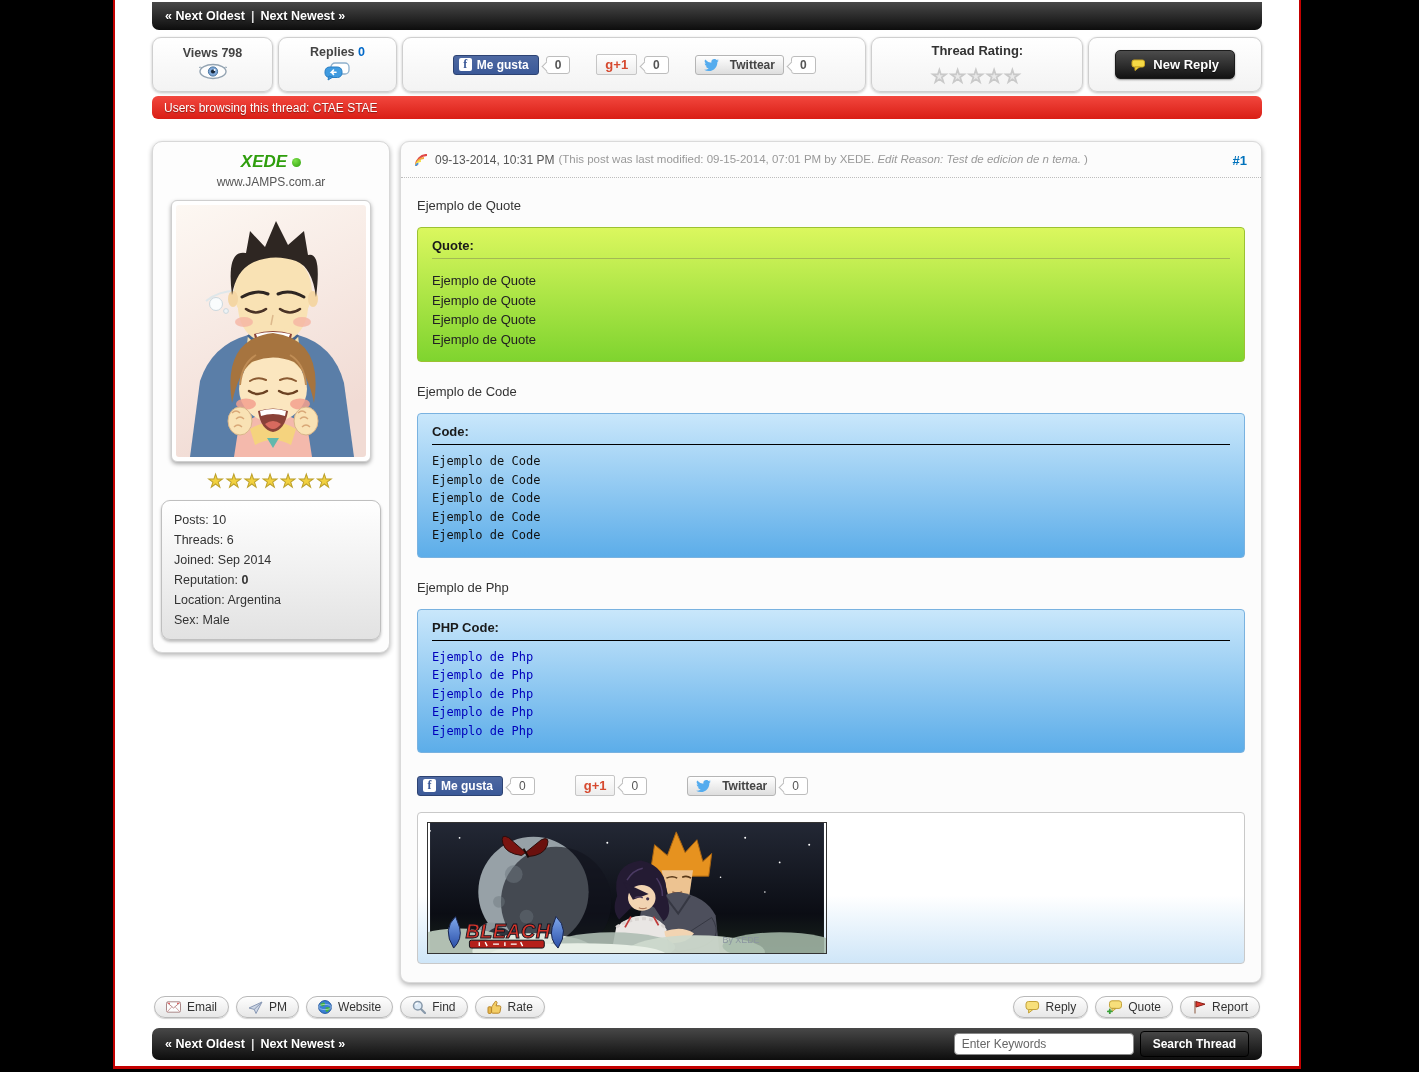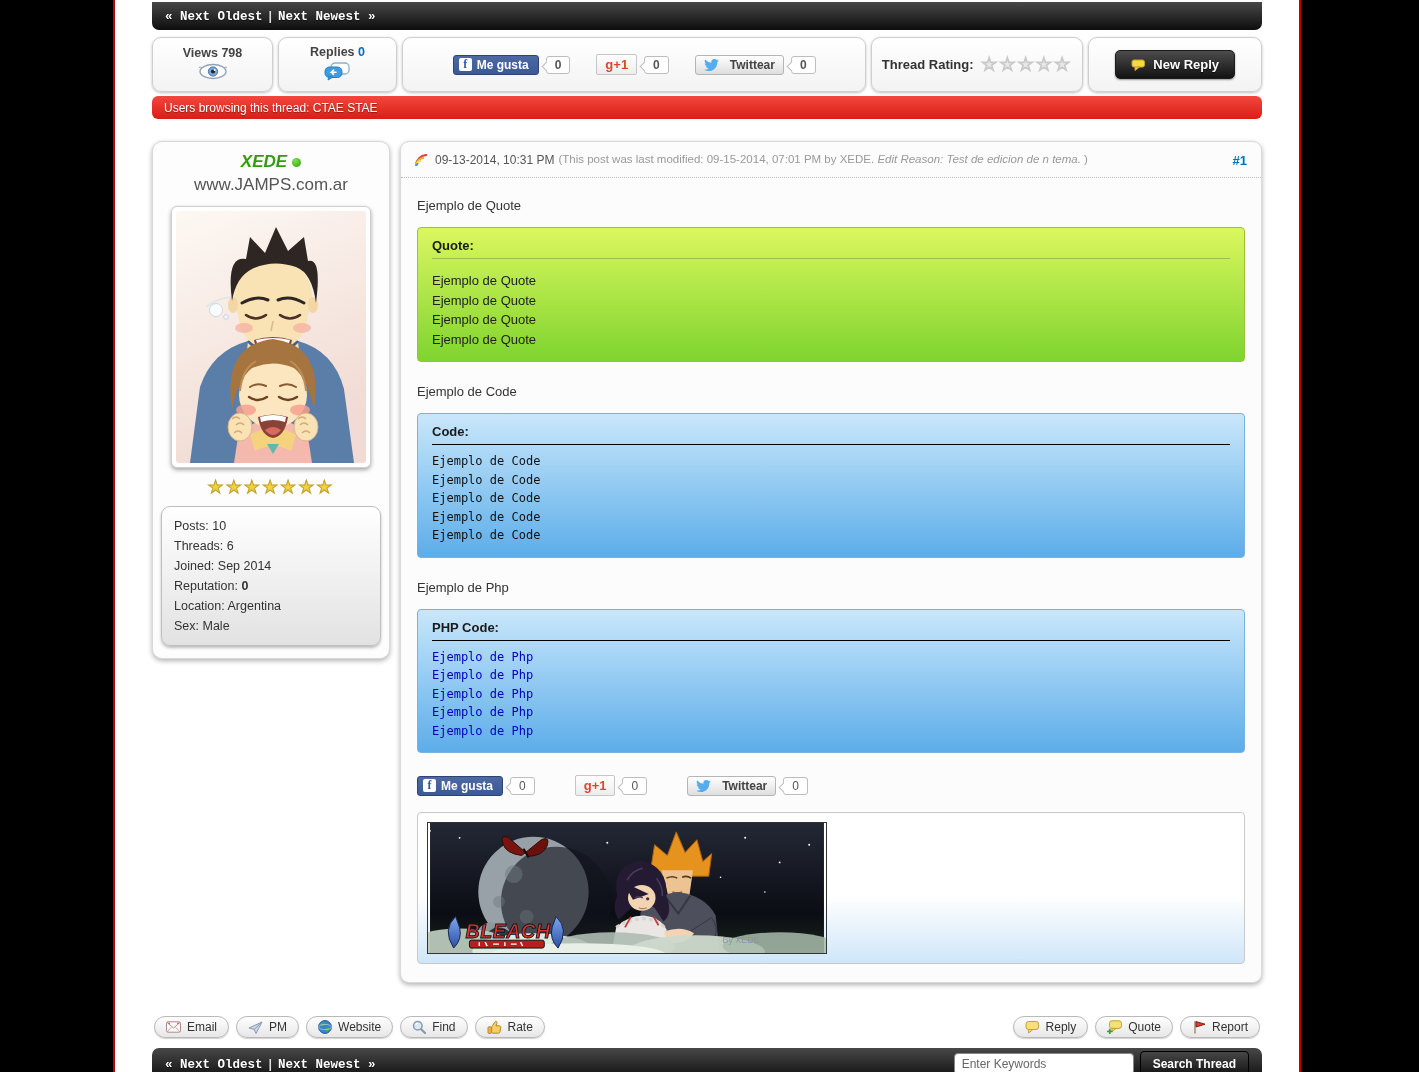--- a/index.html
+++ b/index.html
@@ -24,35 +24,35 @@
     text-shadow:0 1px 1px rgba(0,0,0,.45);
   }
   .navbar {
     height:28px; border-radius:0 0 7px 7px;
     background:linear-gradient(#484848,#0d0d0d);
     display:flex; align-items:center; justify-content:space-between;
     padding:0 13px; color:#fff; font-size:12.5px; font-weight:bold;
     text-shadow:0 1px 1px rgba(0,0,0,.6);
   }
   .navbar.bottom { border-radius:7px; margin-top:10px; height:32px; }
-  .navlinks a { color:#fff; text-decoration:none; cursor:pointer;font-family:Liberation Mono, monospace; }
+  .navlinks a { color:#fff; text-decoration:none; cursor:pointer; }
   .navlinks .sep { margin:0 6px; color:#ddd; }
   
   .statsrow { display:flex; gap:5px; margin-top:7px; height:55px; }
   .statbox {
     background:linear-gradient(#ffffff,#f3f3f3);
     border:1px solid #cfcfcf; border-radius:9px;
     box-shadow:0 1px 3px rgba(0,0,0,.25);
     display:flex; flex-direction:column; align-items:center; justify-content:center;
     font-size:12.5px; color:#444; font-weight:bold; gap:3px;
   }
   .statbox .num-blue { color:#0068c8; }
   .sb-views { width:122px; } .sb-replies { width:120px; }
   .sb-social { width:468px; flex-direction:row; gap:26px; }
-  .sb-rating { width:214px; flex-direction:row; gap:8px; font-size:13px; color:#333; }
+  .sb-rating { width:214px; flex-direction:column; gap:8px; font-size:13px; color:#333; }
   .sb-newreply { width:175px; }
   .rating-stars { letter-spacing:3px; font-size:17px; color:#e9e9e9;
     -webkit-text-stroke:1px #c9c9c9; cursor:pointer; }
   .btn-newreply {
     display:inline-flex; align-items:center; gap:7px;
     background:linear-gradient(#4c4c4c,#121212);
     border:1px solid #1c1c1c; border-radius:5px;
     color:#fff; font-size:13px; font-weight:bold; padding:6px 15px;
     box-shadow:0 1px 2px rgba(0,0,0,.4); cursor:pointer;
     text-shadow:0 1px 1px rgba(0,0,0,.7);
@@ -96,21 +96,21 @@
   
   .main { display:flex; align-items:flex-start; margin-top:22px; gap:10px; }
   .sidebar {
     width:238px; background:#fdfdfd; border:1px solid #d8d8d8; border-radius:10px;
     box-shadow:0 2px 5px rgba(0,0,0,.3); padding:10px 8px 12px; text-align:center;
   }
   .uname { font-size:17px; font-weight:bold; font-style:italic; color:#2f9e0d; }
   .uname a { color:#2f9e0d; text-decoration:none; cursor:pointer; }
   .online-dot { display:inline-block; width:9px; height:9px; border-radius:50%;
     background:radial-gradient(circle at 35% 30%, #7de24a, #2f9e0d); margin-left:5px; }
-  .usite { font-size:17px; color:#555; margin-top:3px;text-align:center; }
+  .usite { font-size:12px; color:#555; margin-top:3px;text-align:center; }
   .avatar-frame {
     width:200px; margin:11px auto 8px; background:#fff; border:1px solid #cfcfcf;
     border-radius:6px; padding:4px; box-shadow:0 2px 4px rgba(0,0,0,.35);
   }
   .avatar-frame svg { display:block; width:190px; height:252px; border-radius:3px; }
   .user-stars { font-size:18px; letter-spacing:2px; color:#f2d13f;
     -webkit-text-stroke:1px #bda12c; margin:2px 0 8px; }
   .ustats {
     text-align:left; background:linear-gradient(#ffffff,#e2e2e2);
     border:1px solid #bfbfbf; border-radius:9px; box-shadow:0 2px 3px rgba(0,0,0,.25);
@@ -157,21 +157,20 @@
   .signature svg.banner { display:block; width:400px; height:132px; border:1px solid #333; }
   
   .toolbar { display:flex; align-items:center; margin-top:13px; padding:0 2px; }
   .tb-left { display:flex; gap:7px; }
   .tb-right { display:flex; gap:7px; margin-left:auto; }
   .tbtn {
     display:inline-flex; align-items:center; gap:6px; cursor:pointer;
     background:linear-gradient(#fefefe,#e7e7e7); border:1px solid #b9b9b9;
     border-radius:11px; padding:3px 11px; font-size:12px; color:#333;
     box-shadow:0 1px 1px rgba(0,0,0,.18);
-    margin-top:20px;
   }
   .tbtn svg { display:block; }
   
   .search-area { display:flex; align-items:center; gap:6px; }
   .search-input {
     width:180px; height:22px; border:1px solid #888; border-radius:4px;
     padding:0 7px; font-size:12px; font-family:"Liberation Sans",sans-serif; color:#333;
   }
   .search-input::placeholder { color:#666; }
   .search-btn {

